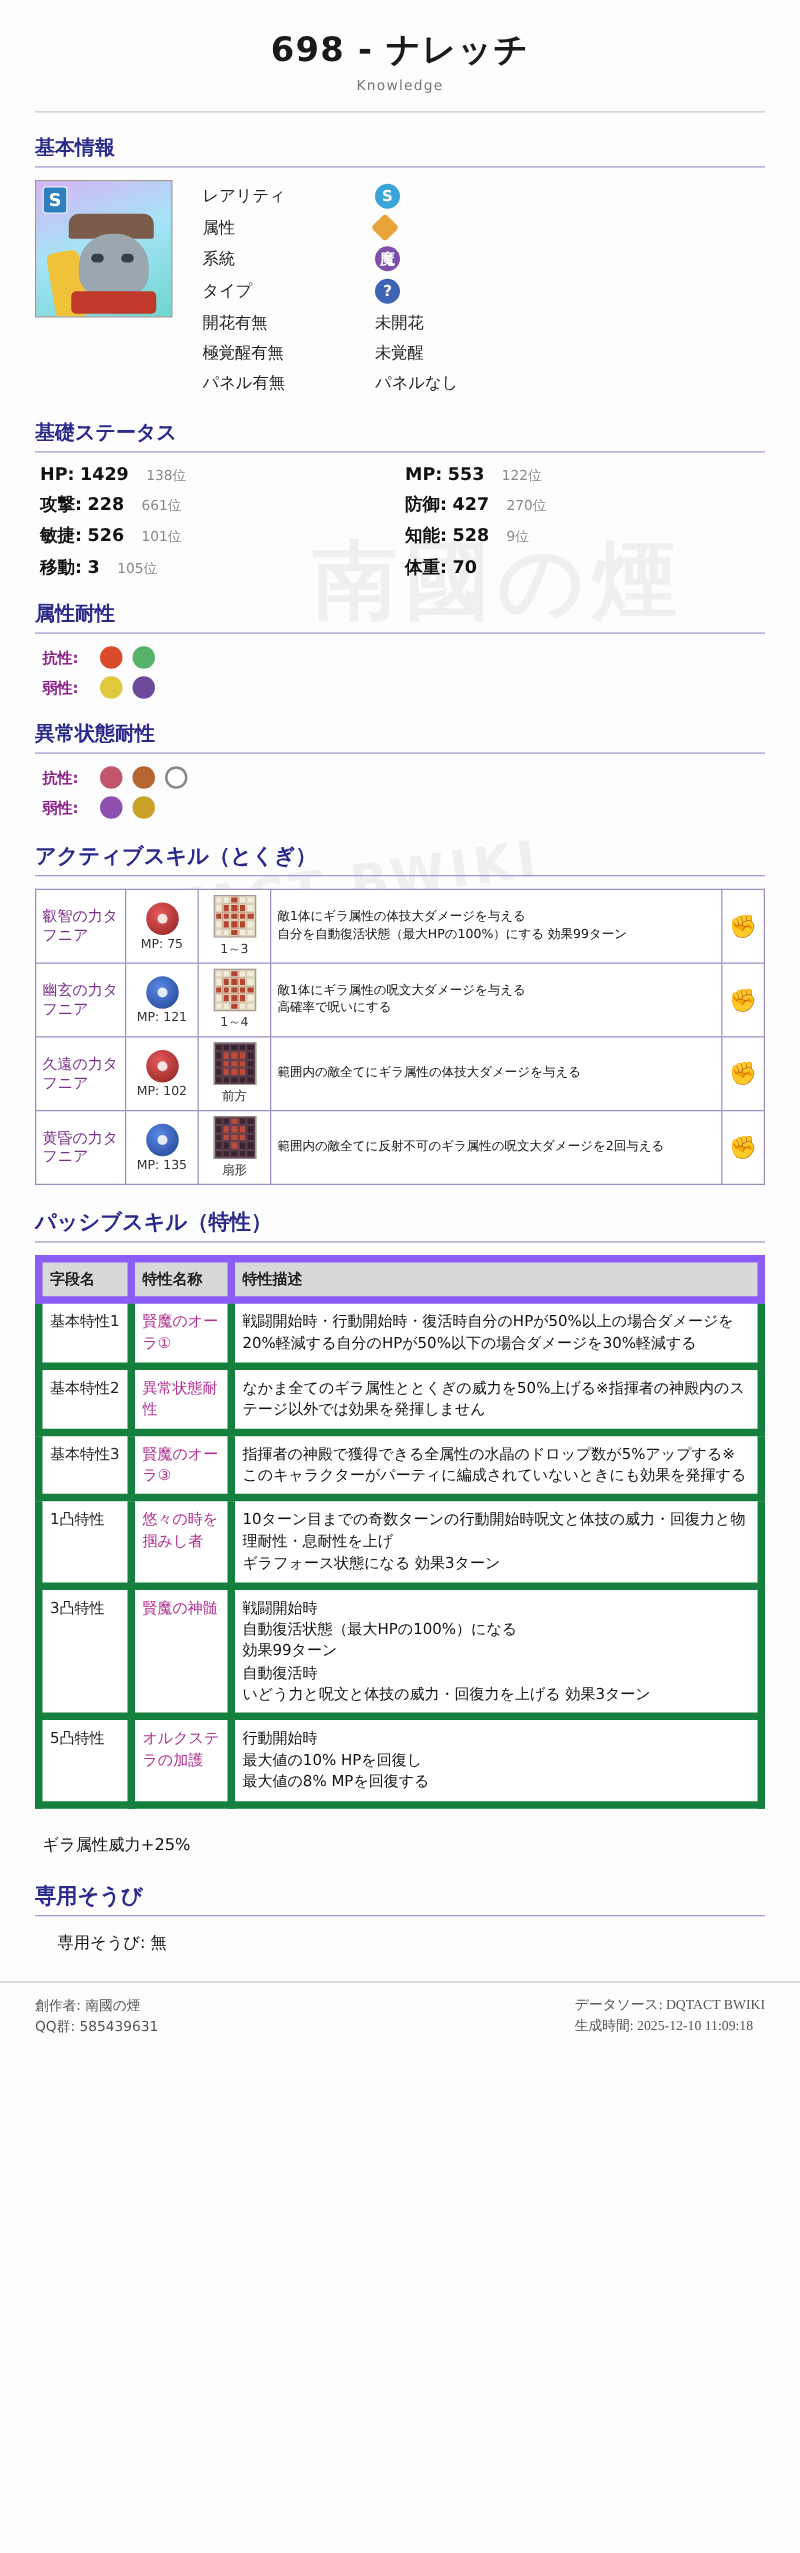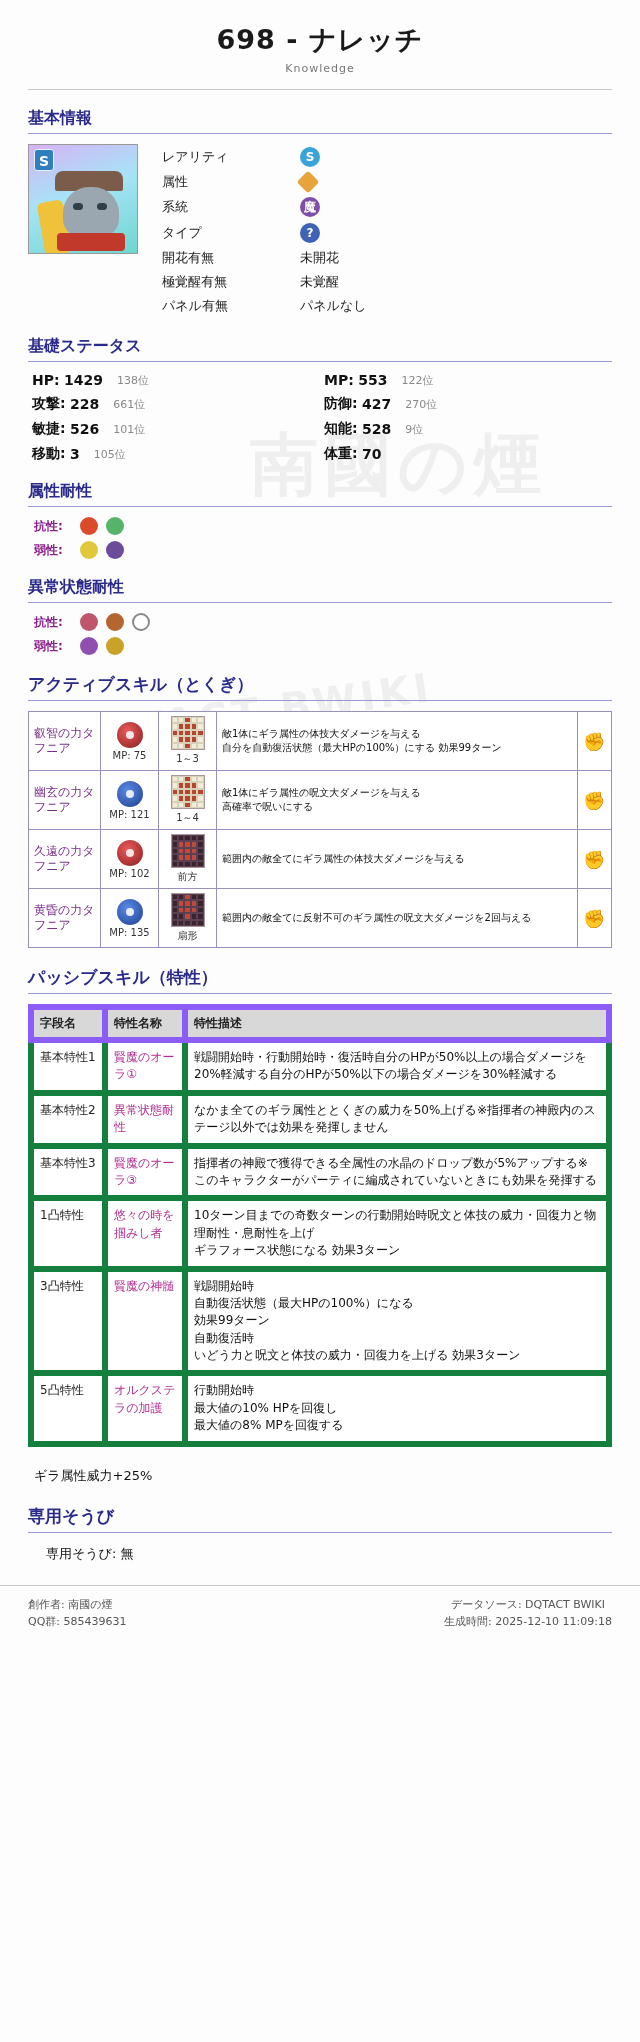--- a/index.html
+++ b/index.html
@@ -300,21 +300,21 @@
   .footer {
     margin-top: 20px;
     border-top: 1px solid #c8c8c8;
     padding: 10px 28px 14px 28px;
     font-size: 11px;
     color: #555;
     display: flex;
     justify-content: space-between;
   }
   .footer div { line-height: 1.6; }
-  .footer .right { text-align: center; }
+  .footer .right { text-align: left; font-family: Liberation Serif, serif; }
 </style>
 </head>
 <body>
 
 <div class="page">
 
   <div class="watermark wm1">南國の煙</div>
   <div class="watermark wm2">DQTACT BWIKI</div>
   <div class="watermark wm3">BWIKI</div>
 

